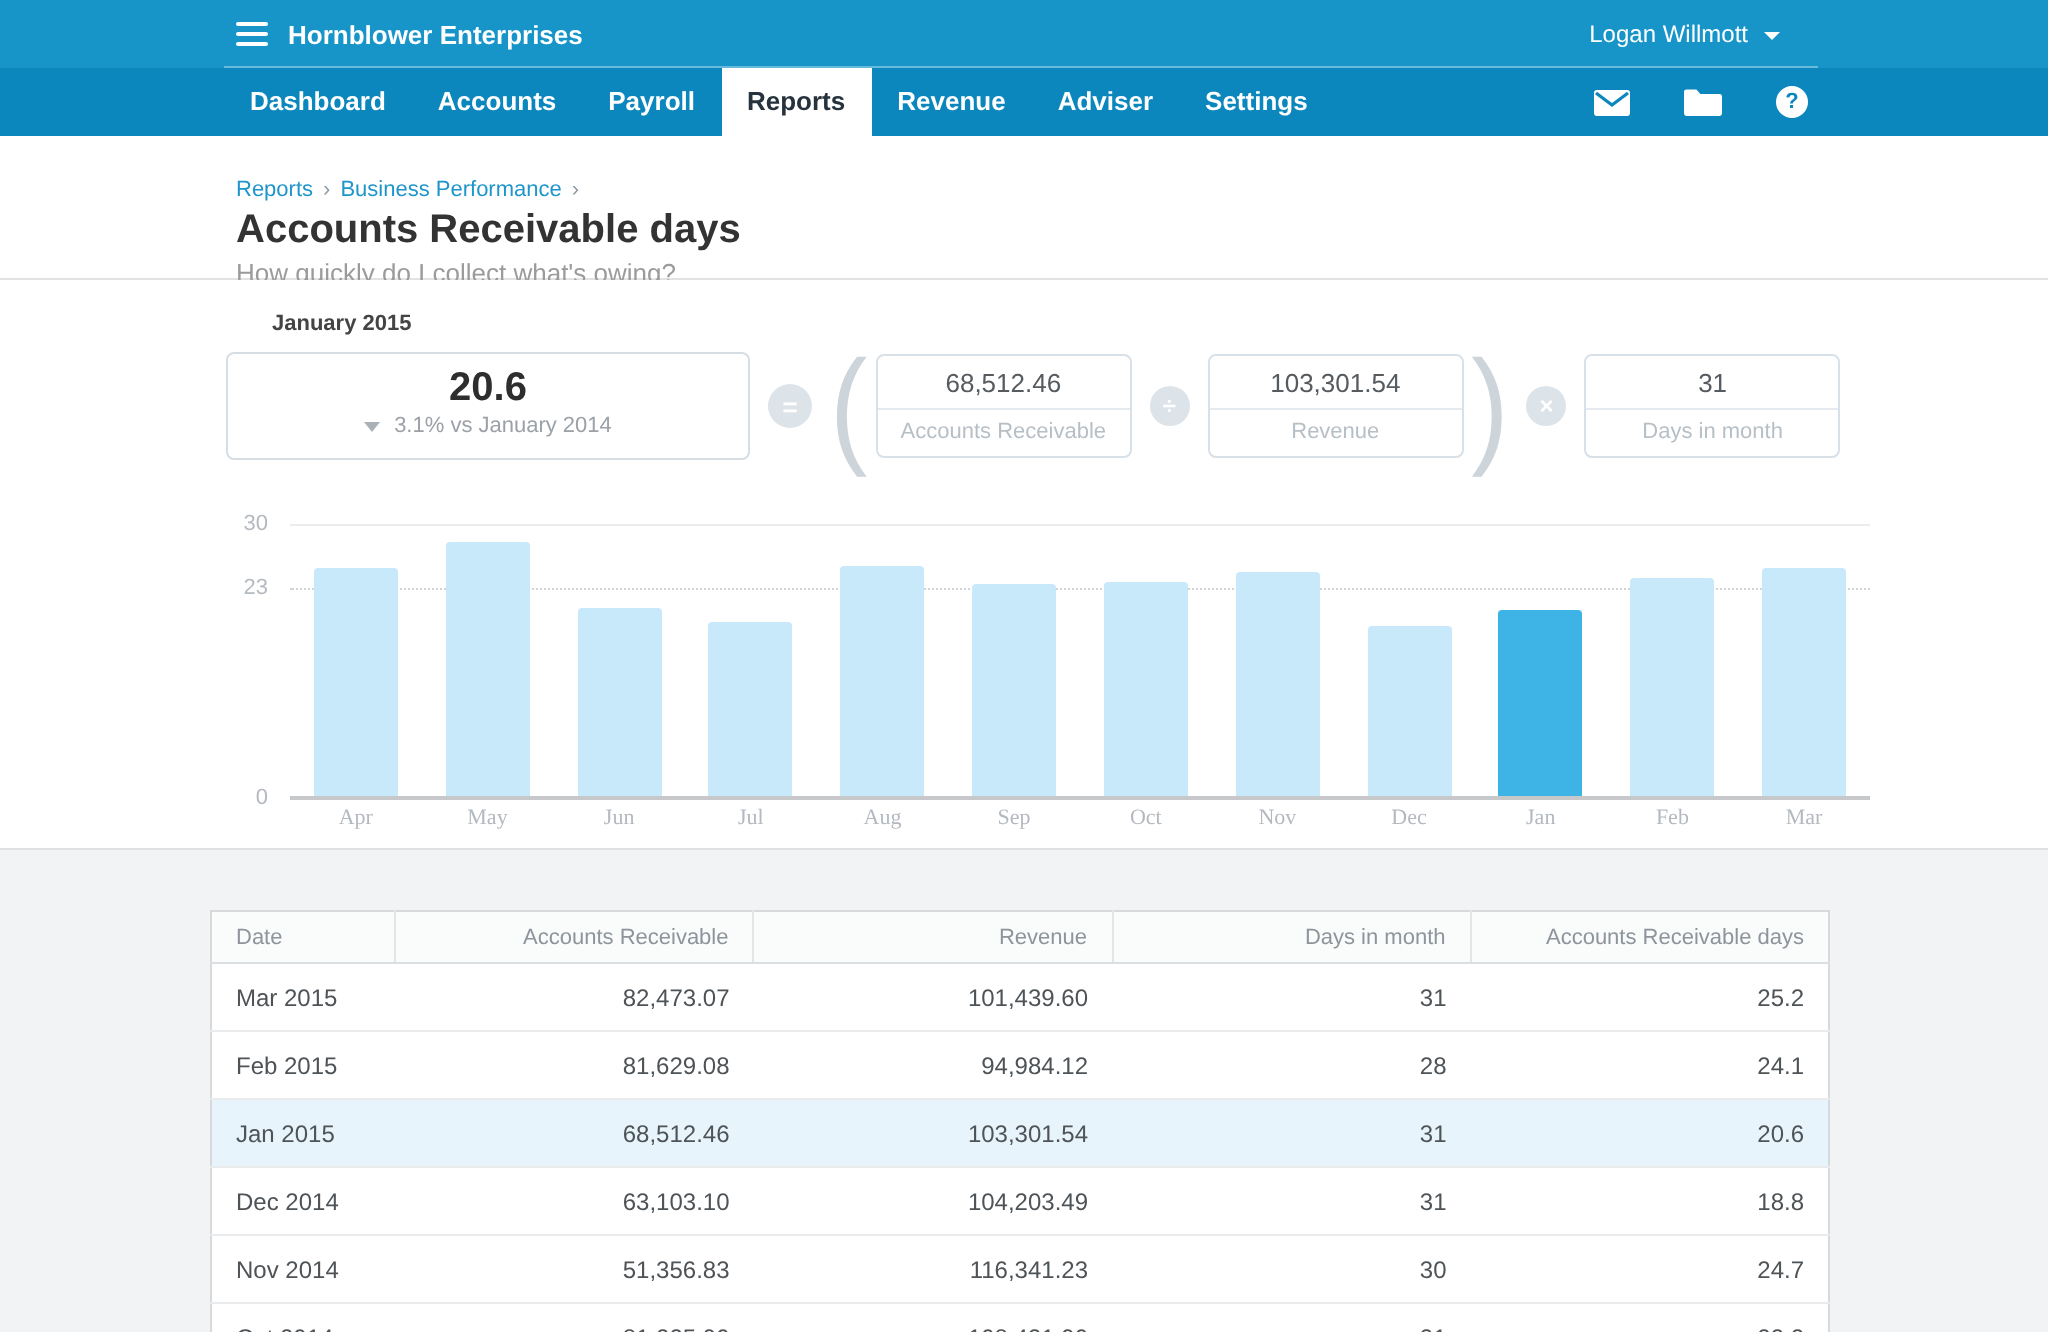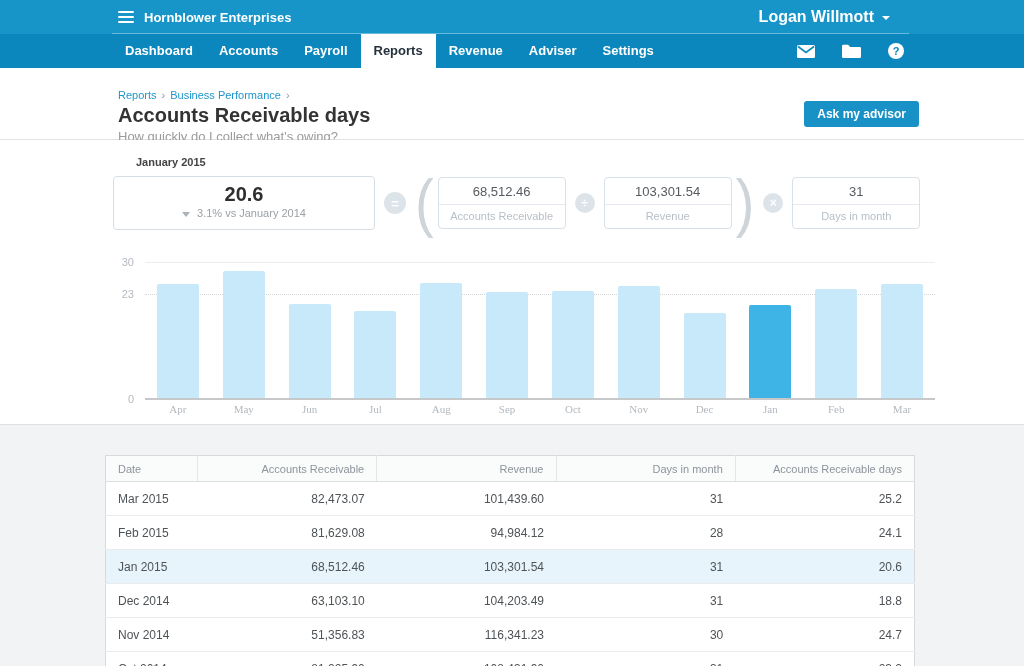--- a/index.html
+++ b/index.html
@@ -9,21 +9,21 @@
   
   .topbar { height:34px; background:#1795c9; display:flex; align-items:center;
     color:#fff; position:relative; }
   .topbar-divider { position:absolute; bottom:0; left:112px; width:797px;
     height:1px; background:rgba(255,255,255,.35); }
   .hamburger { margin-left:118px; width:16px; cursor:pointer; }
   .hamburger span { display:block; height:2px; background:#fff; margin:3px 0;
     border-radius:1px; }
   .brand { margin-left:10px; font-size:13px; font-weight:bold; }
   .user-menu { margin-left:auto; margin-right:134px; display:flex;
-    align-items:center; font-size:16px; font-weight:bold; cursor:pointer; }
+    align-items:center; font-size:12px; font-weight:normal; cursor:pointer; }
   .caret-down { width:0; height:0; border-left:4px solid transparent;
     border-right:4px solid transparent; border-top:4px solid #fff;
     margin-left:8px; margin-top:2px; }
 
   
   .navbar { height:34px; background:#0c87bd; display:flex; align-items:stretch;
     color:#fff; }
   .nav-items { display:flex; margin-left:112px; }
   .nav-item { padding:0 13px; line-height:34px; font-size:13px; font-weight:bold;
     cursor:pointer; }
@@ -151,21 +151,20 @@
     <span class="nav-ic">
       <span class="help-circle">?</span>
     </span>
   </div>
 </div>
 
 <div class="title-section">
   <div class="breadcrumb"><span class="crumb">Reports</span><span class="crumb-sep">›</span><span class="crumb">Business Performance</span><span class="crumb-sep">›</span></div>
   <div class="page-title">Accounts Receivable days</div>
   <div class="page-subtitle">How quickly do I collect what's owing?</div>
-  <button class="cta-button">Ask my advisor</button>
 </div>
 
 <div class="content-white">
   <div class="period-label">January 2015</div>
 
   <div class="formula-row">
     <div class="result-box">
       <div class="result-value">20.6</div>
       <div class="result-change">
         <span class="tri-down"></span><span>3.1% vs January 2014</span>

